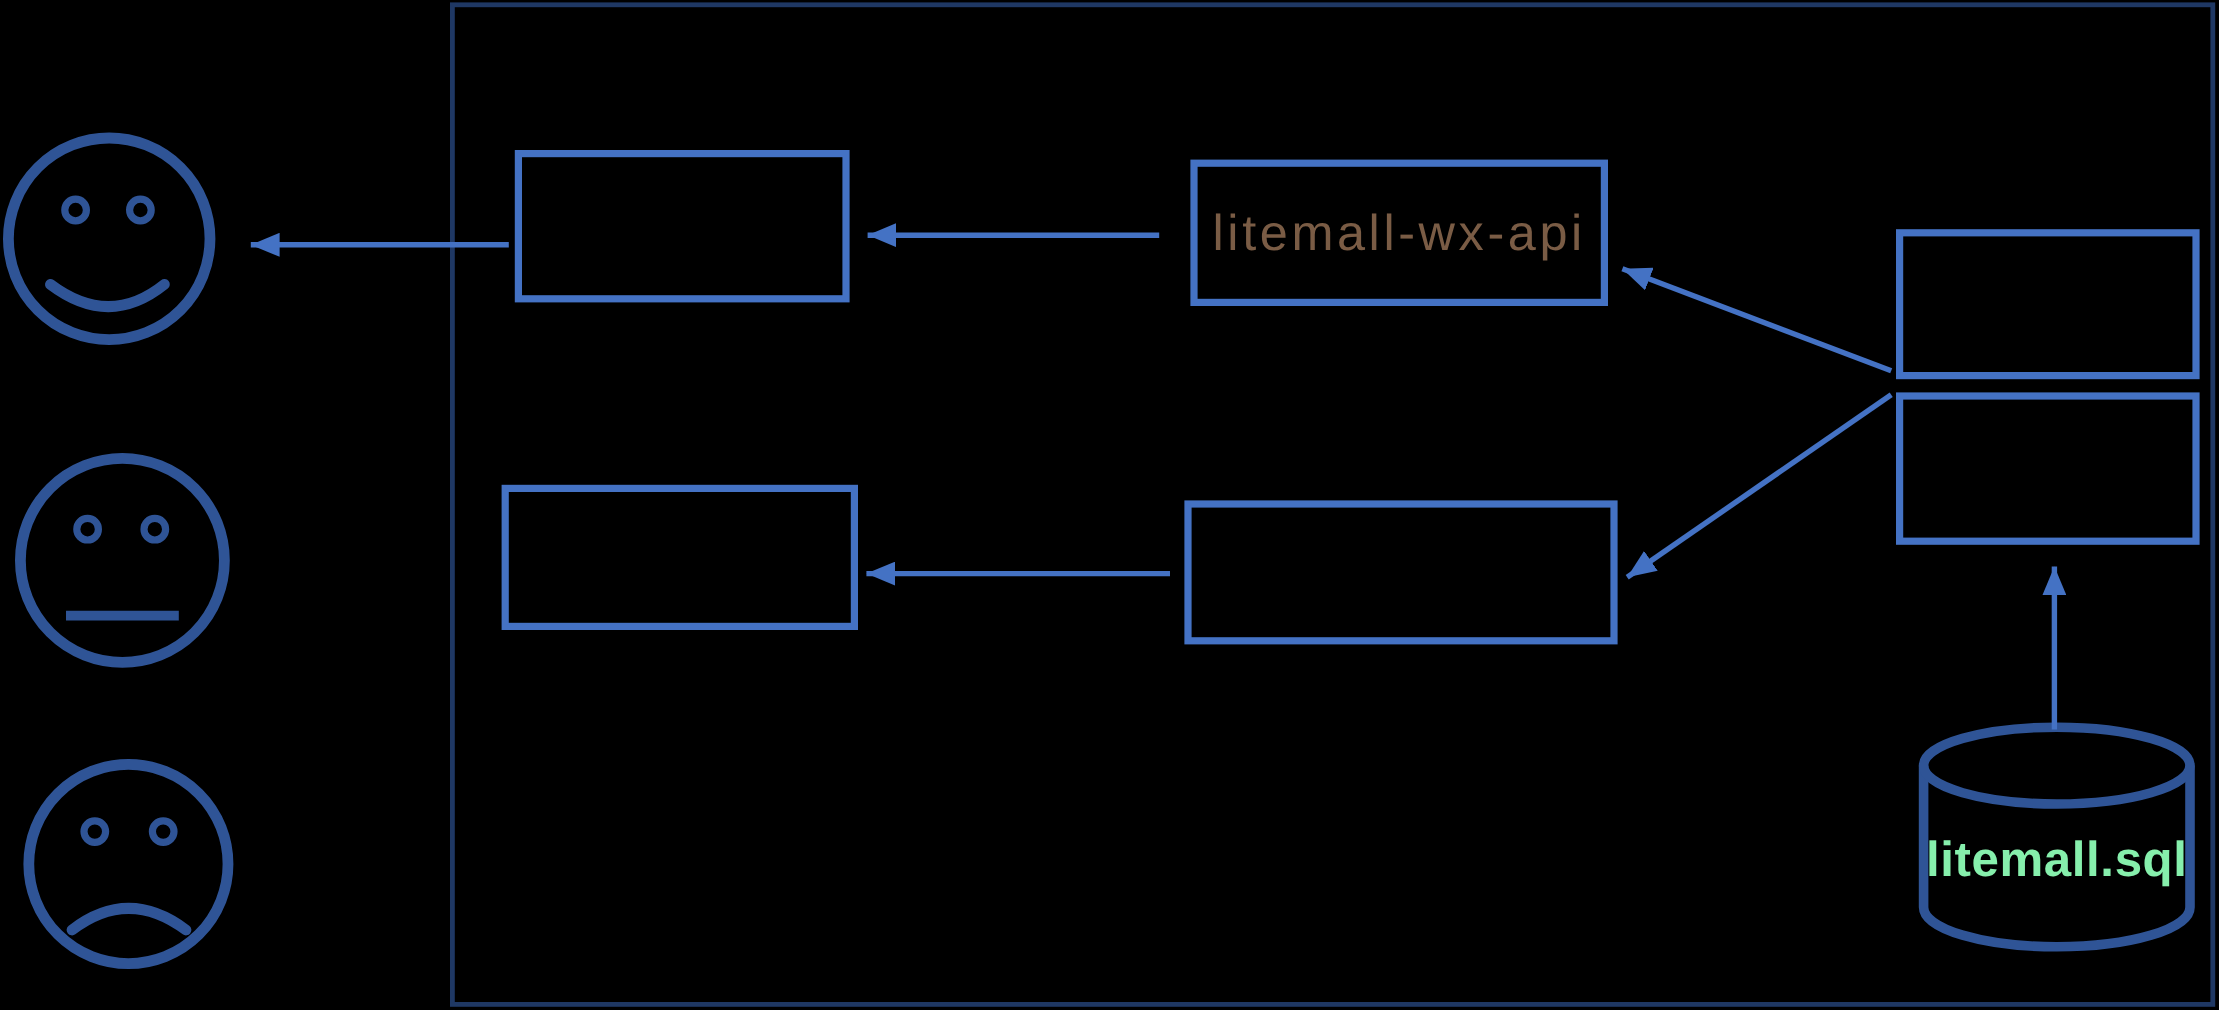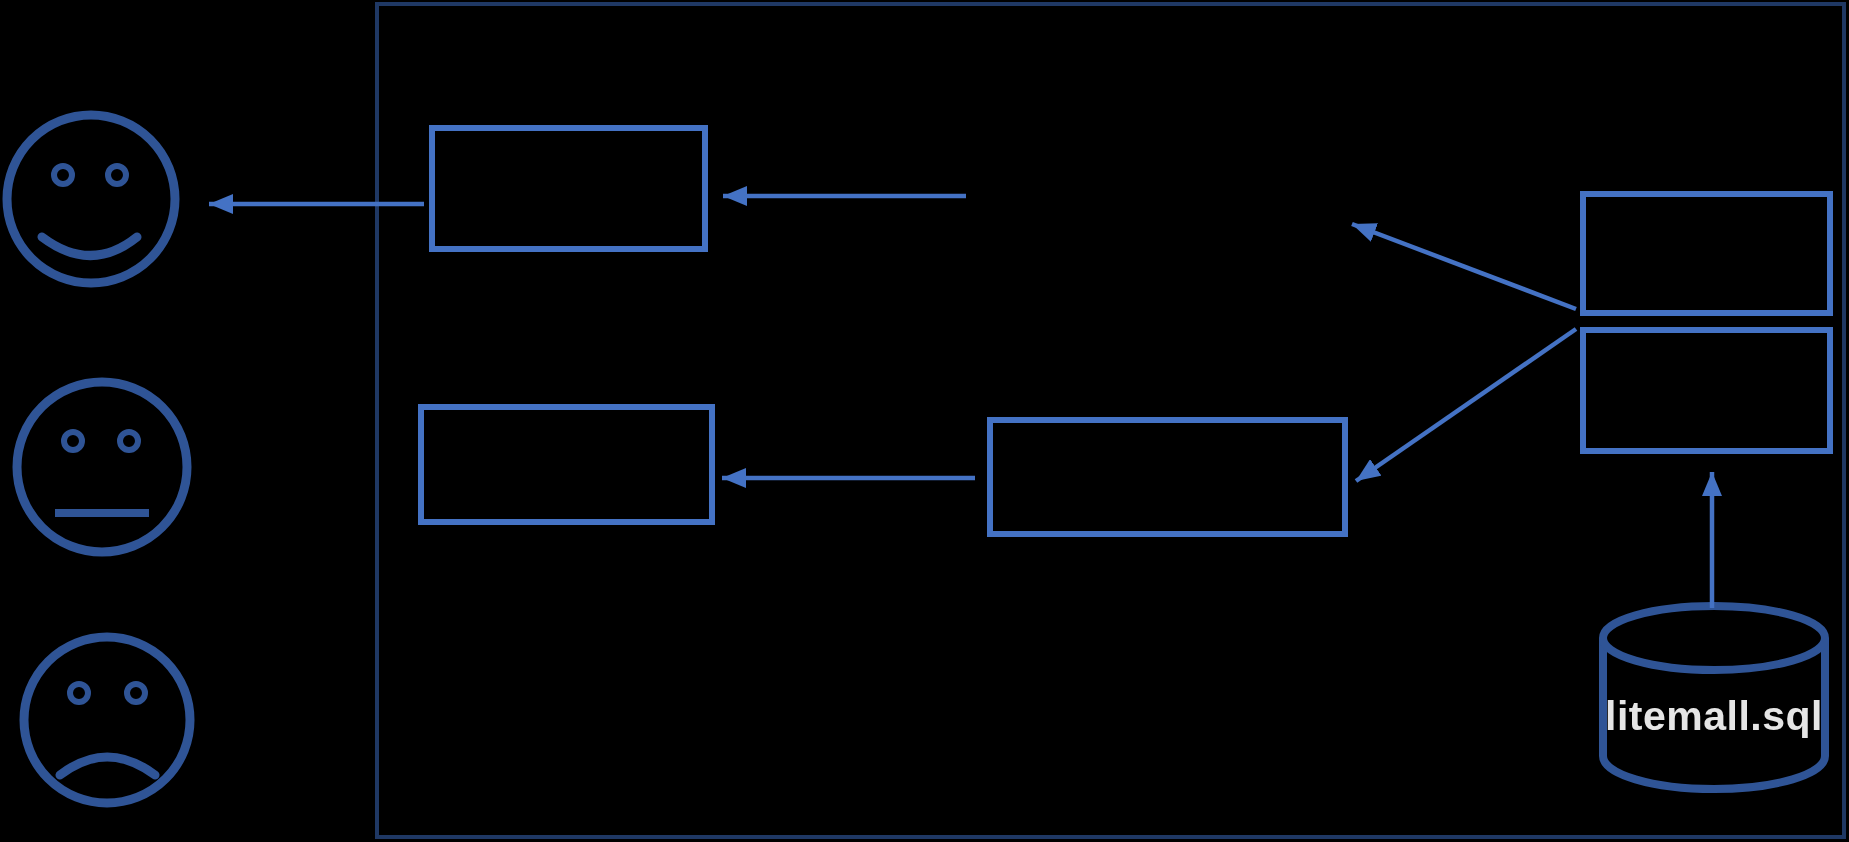--- a/index.html
+++ b/index.html
@@ -51,21 +51,21 @@
   }
   .svg-abs { position: absolute; }
   .arrow-layer { left: 0; top: 0; pointer-events: none; }
 
   .db-label {
     position: absolute;
     left: 1598px;
     top: 693px;
     width: 232px;
     text-align: center;
-    color: #e5e5e5;
+    color: #86efac;
     font-size: 41px;
     font-weight: bold;
     letter-spacing: 0.5px;
     white-space: nowrap;
   }
 </style>
 </head>
 <body>
 
 <div class="canvas">
@@ -88,20 +88,23 @@
 
   <svg class="svg-abs" style="left:8px; top:621px;" width="200" height="200" viewBox="0 0 200 200">
     <circle cx="99" cy="99" r="83" fill="none" stroke="#2F5496" stroke-width="9"></circle>
     <circle cx="71" cy="72" r="9" fill="none" stroke="#2F5496" stroke-width="6"></circle>
     <circle cx="128" cy="72" r="9" fill="none" stroke="#2F5496" stroke-width="6"></circle>
     <path d="M 52 154 Q 99 118 147 154" fill="none" stroke="#2F5496" stroke-width="9" stroke-linecap="round"></path>
   </svg>
 
   <div class="node node-box1"></div>
 
+  <div class="node node-wx-api">
+    <span class="wx-api-label">litemall-wx-api</span>
+  </div>
 
   <div class="node node-box2"></div>
 
   <div class="node node-mid"></div>
 
   <div class="node node-right-top"></div>
 
   <div class="node node-right-bot"></div>
 
   <svg class="svg-abs" style="left:1594px; top:600px;" width="244" height="200" viewBox="0 0 244 200">

